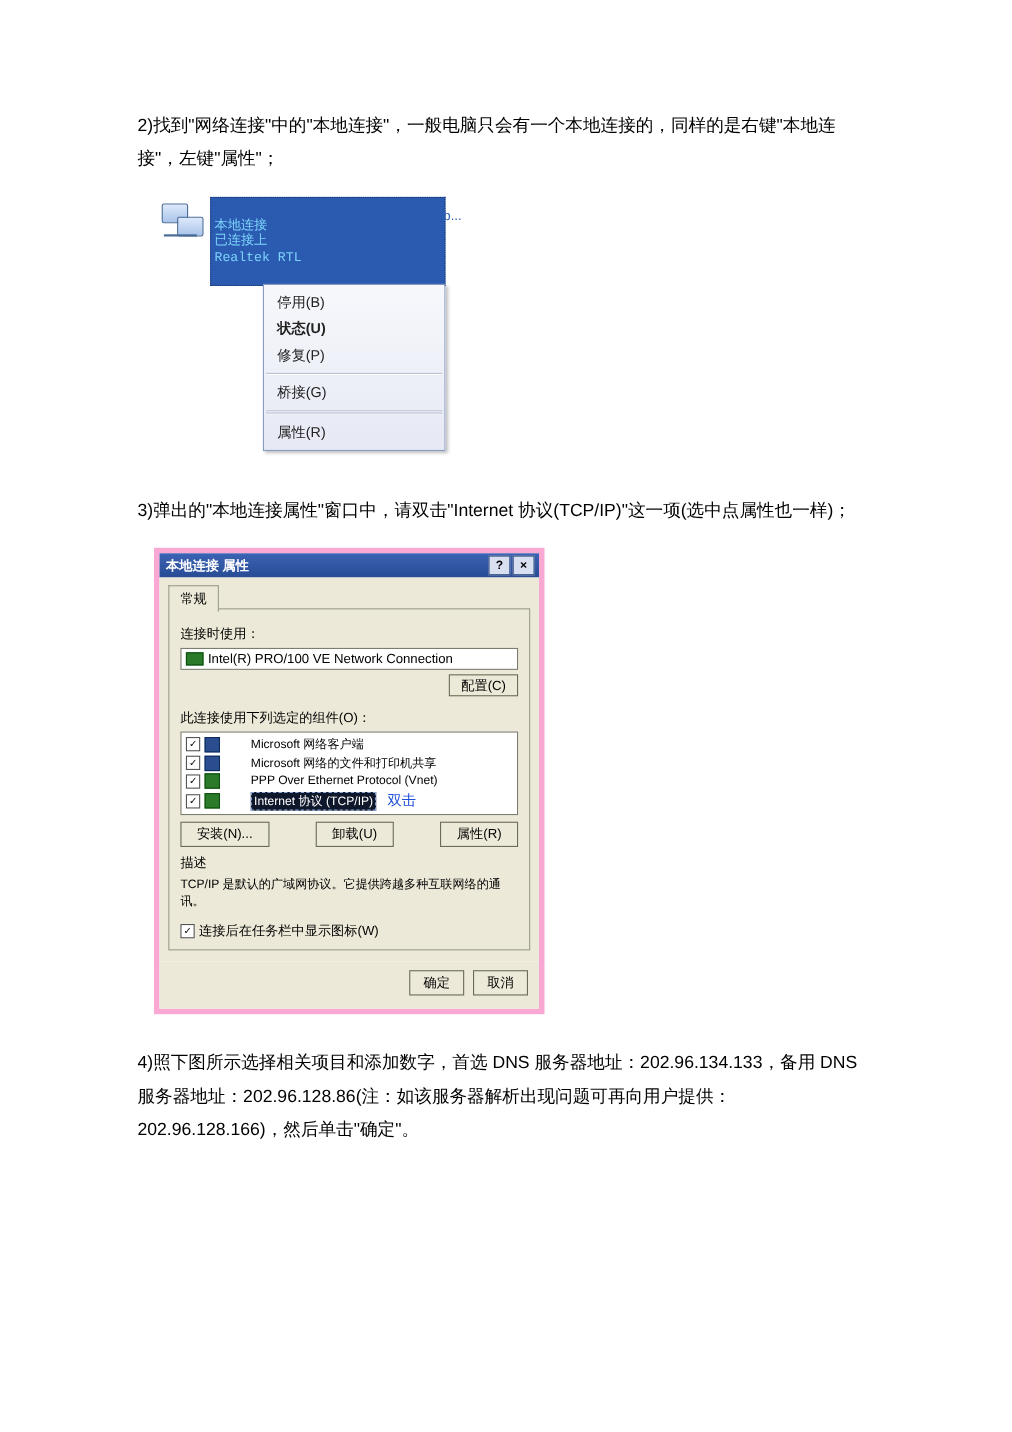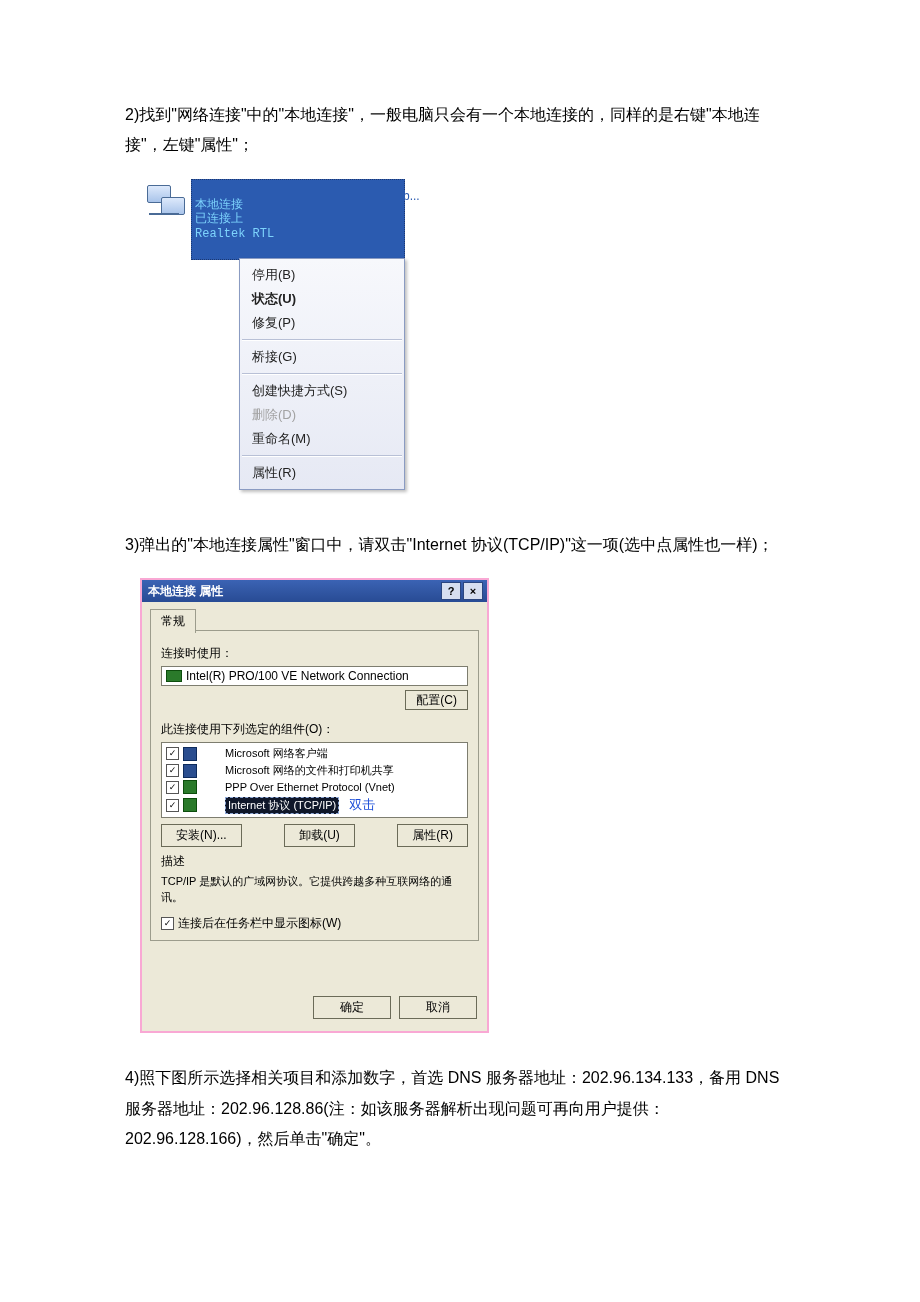--- a/index.html
+++ b/index.html
@@ -95,21 +95,21 @@
   vertical-align: top;
   color:#2b5bb0;
   font-size:12px;
   margin-left:-2px;
   margin-top:10px;
 }
 
 .shot2 {
   width: 345px;
   margin: 6px 0 30px 15px;
-  border: 2px solid #f9a8d4;
+  border: 5px solid #f9a8d4;
   font-family: SimSun, sans-serif;
   font-size: 12px;
 }
 .titlebar {
   background: linear-gradient(#3b63b4, #284b94);
   color: #fff;
   display: flex;
   align-items: center;
   height: 22px;
   padding: 0 4px;
@@ -230,21 +230,21 @@
   margin-top: 6px;
 }
 .dlg-footer {
   background: #ece9d8;
   padding: 8px 10px 12px 10px;
   display: flex;
   justify-content: flex-end;
   gap: 8px;
   border-top: none;
 }
-.dlg-footer .btn { padding: 2px 26px; margin-top: 37px; }
+.dlg-footer .btn { padding: 2px 12px; }
 </style>
 </head>
 <body>
 
 <div class="page">
 
   <div class="para">2)找到"网络连接"中的"本地连接"，一般电脑只会有一个本地连接的，同样的是右键"本地连接"，左键"属性"；</div>
 
   <div class="shot1">
     <div class="shot1-top">
@@ -263,25 +263,20 @@
           <div class="grp">
             <div class="item">停用(B)</div>
             <div class="item bold">状态(U)</div>
             <div class="item">修复(P)</div>
           </div>
           <div class="sep"></div>
           <div class="grp">
             <div class="item">桥接(G)</div>
           </div>
           <div class="sep"></div>
-          <div class="grp">
-            <div class="item">创建快捷方式(S)</div>
-            <div class="item dis">删除(D)</div>
-            <div class="item">重命名(M)</div>
-          </div>
           <div class="sep"></div>
           <div class="grp">
             <div class="item">属性(R)</div>
           </div>
         </div>
       </div>
       <span class="hanger">b...</span>
     </div>
   </div>
 

